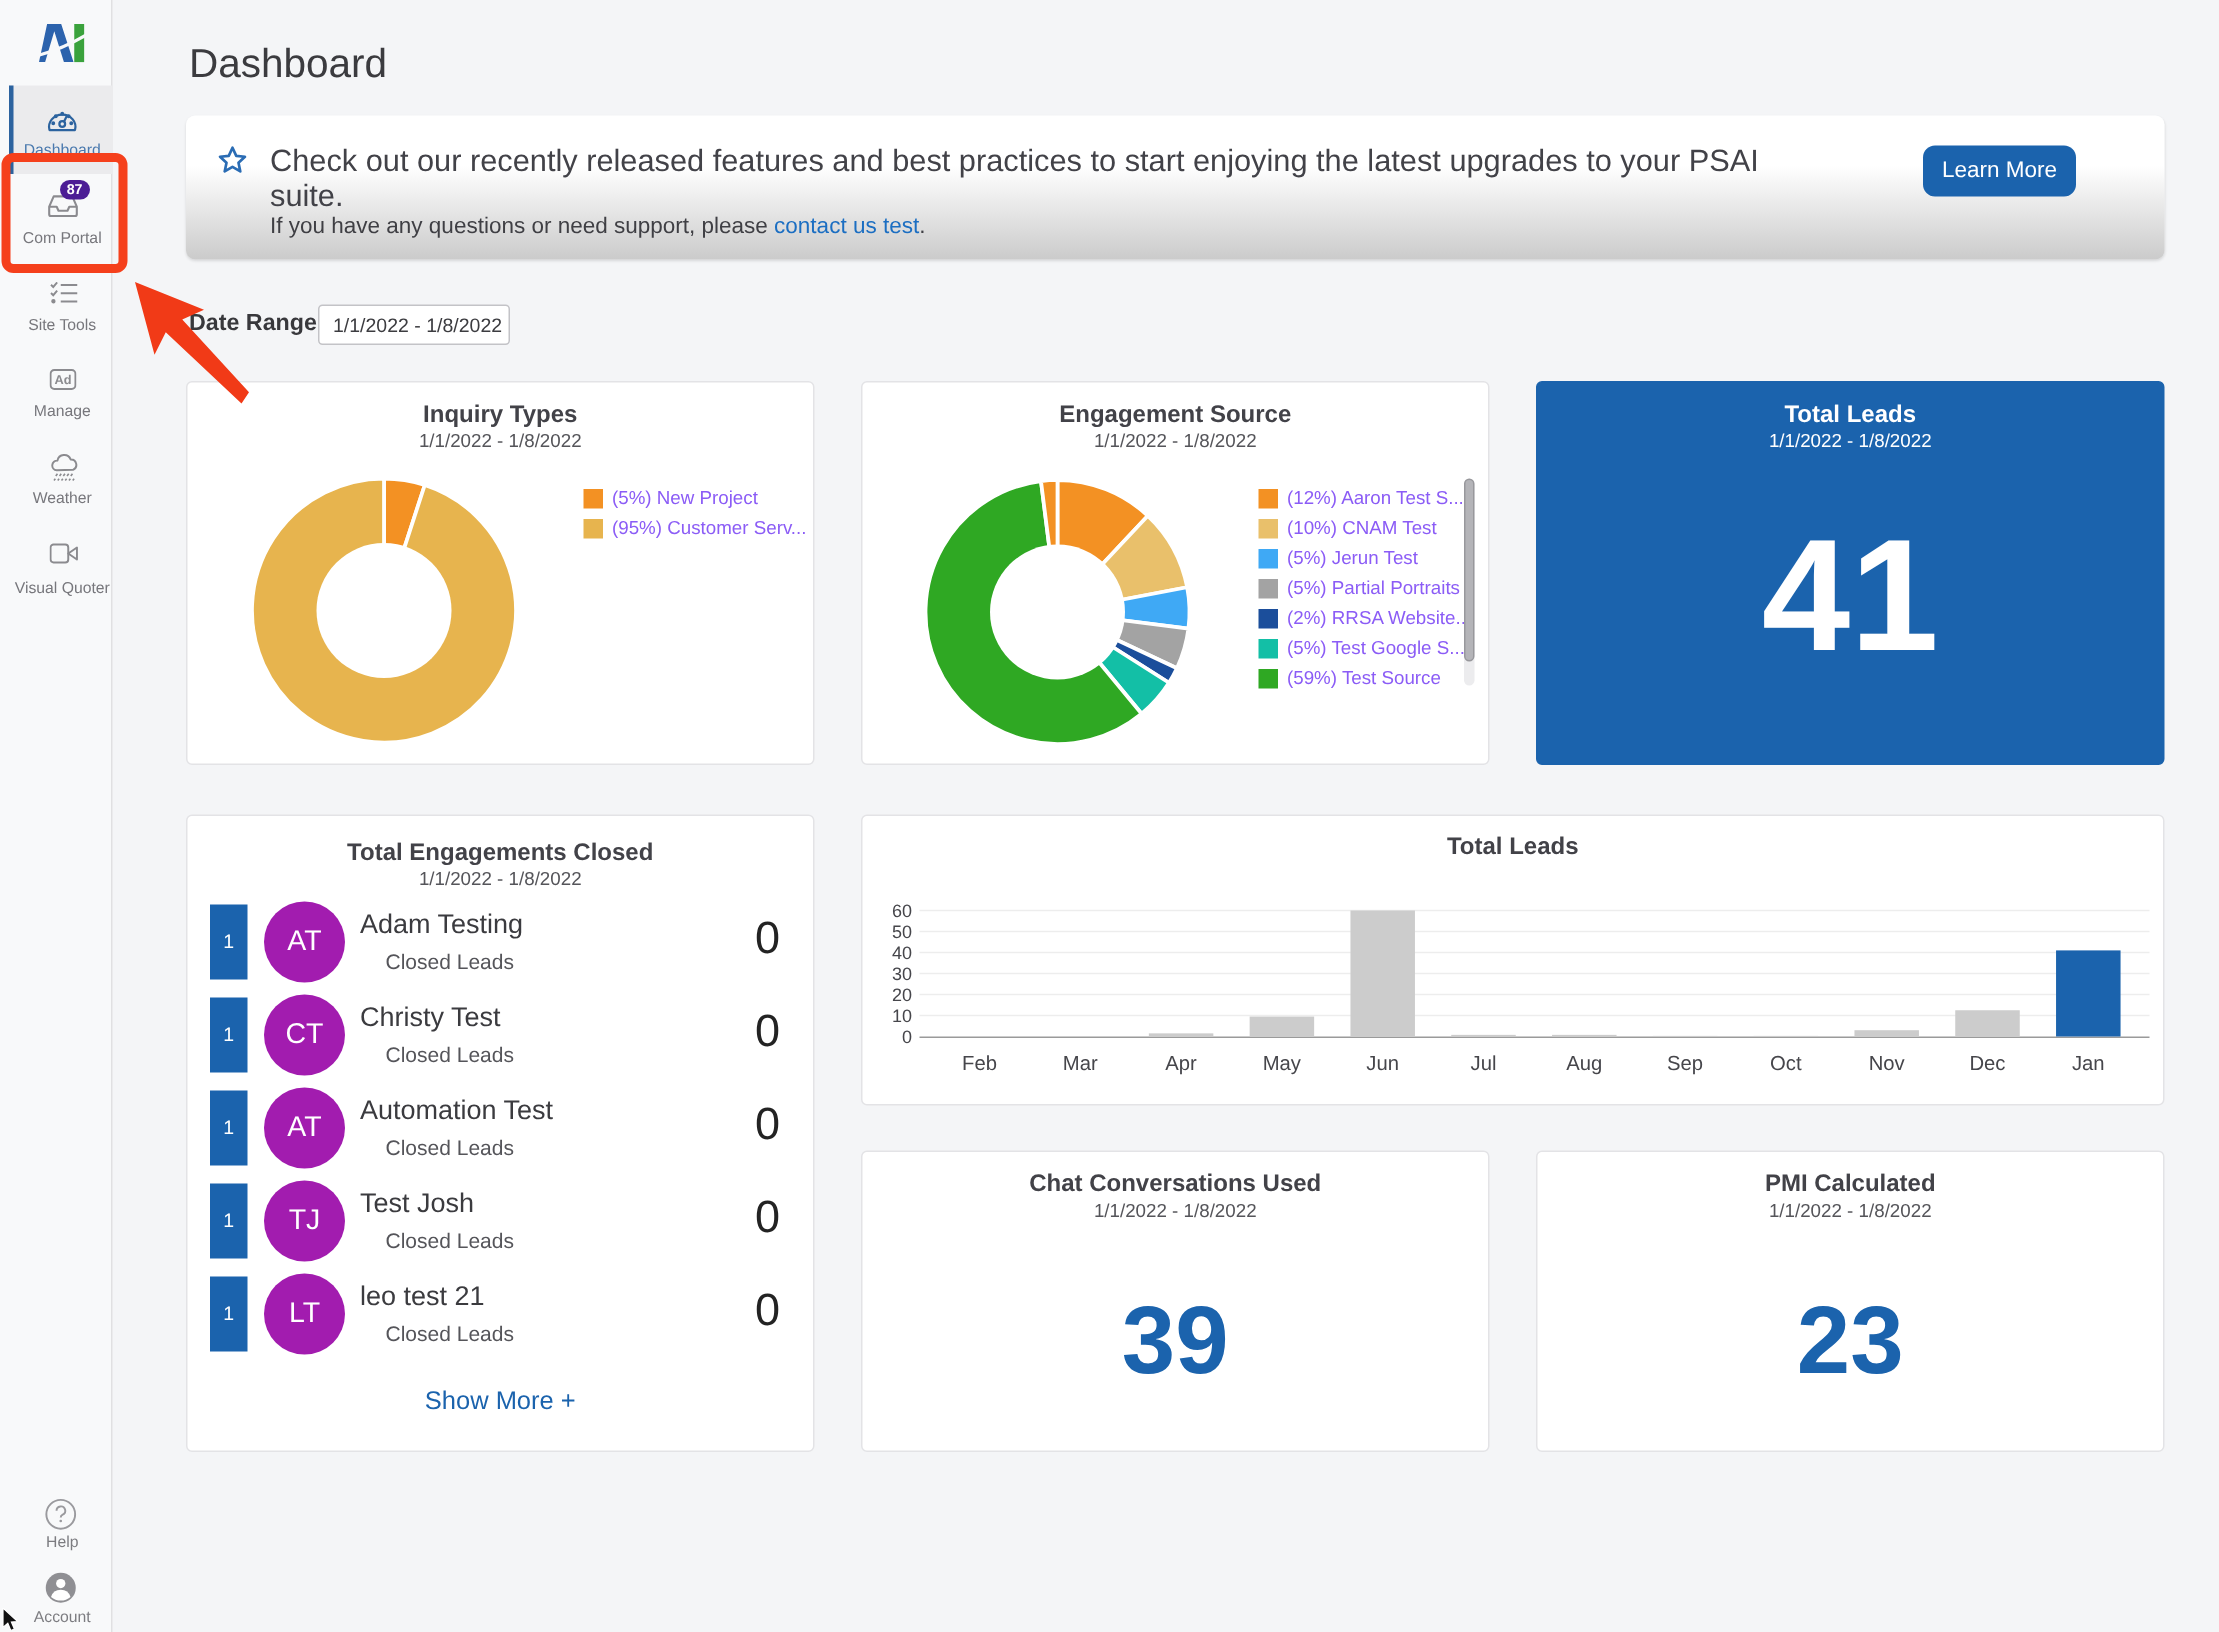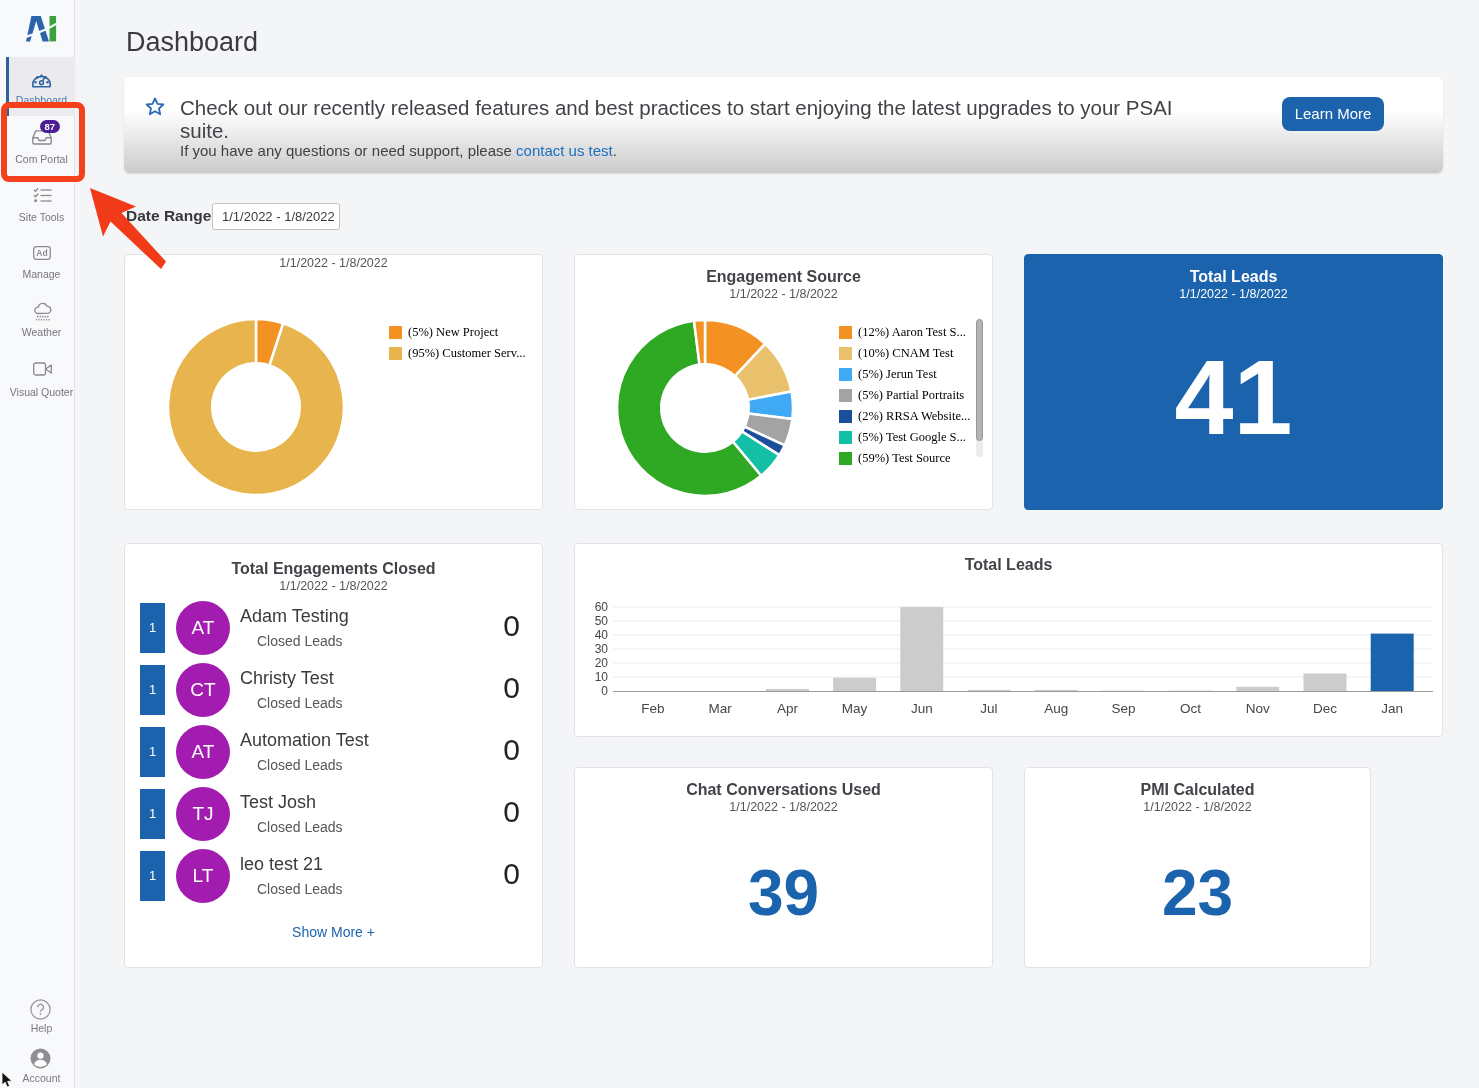--- a/index.html
+++ b/index.html
@@ -19,31 +19,31 @@
   border-radius:8px; font-size:15px; text-align:center; line-height:34px; }
 #daterow { position:absolute; left:51px; top:207px; font-size:15.5px; font-weight:700; color:#38383c; }
 #dateinput { position:absolute; left:137px; top:203px; width:128px; height:27px; background:#fff; border:1px solid #c3c3c7; border-radius:3px;
   font-size:13px; color:#3c3c40; line-height:25px; padding-left:9px; font-weight:400; white-space:nowrap; }
 .card { position:absolute; background:#fff; border:1px solid #e3e3e6; border-radius:4px; }
 .ct { text-align:center; font-size:16px; font-weight:700; color:#424248; padding-top:13px; }
 .cd { text-align:center; font-size:12.5px; color:#55555a; margin-top:1px; }
 #card-tl { background:#1b63ad; border-color:#1b63ad; color:#fff; }
 #card-tl .ct, #card-tl .cd { color:#fff; }
 .bignum { position:absolute; width:100%; text-align:center; font-weight:700; color:#1b63ad; }
-.legend { position:absolute; font-size:12.5px; color:#000000;font-family:Liberation Serif, serif; }
+.legend { position:absolute; font-size:12.5px; color:#8b5cf6; }
 .legend .li { display:flex; align-items:center; margin-bottom:6px; white-space:nowrap; }
 .legend .sq { width:13px; height:13px; margin-right:6px; flex:none; }
 .erow { position:absolute; left:15px; right:15px; height:50px; }
 .erow .tab { position:absolute; left:0; top:0; width:25px; height:50px; background:#1b63ad; color:#fff; font-size:13px; text-align:center; line-height:50px; }
 .erow .av { position:absolute; left:36px; top:-2px; width:54px; height:54px; border-radius:50%; background:#a21caf; color:#fff;
   font-size:19px; text-align:center; line-height:54px; }
 .erow .nm { position:absolute; left:100px; top:3px; font-size:18px; color:#3b3b3f; }
 .erow .cl { position:absolute; left:117px; top:30px; font-size:14px; color:#55555a; }
 .erow .num { position:absolute; right:7px; top:6px; font-size:30px; color:#232323; }
-#showmore { position:absolute; left:0; width:100%; text-align:center; font-size:14px; color:#1b63ad; }
+#showmore { position:absolute; left:0; width:100%; text-align:center; font-size:17px; color:#1b63ad; }
 #redrect { position:absolute; left:1px; top:102px; width:84px; height:80px; border:6px solid #f5401c; border-radius:8px; z-index:10; }
 #redarrow { position:absolute; left:80px; top:180px; z-index:10; }
 .axlbl { font-size:12px; fill:#46464b; }
 .molbl { font-size:13.5px; fill:#46464b; }
 </style>
 </head>
 <body>
 <div id="sidebar">
 
   <svg style="position:absolute;left:25.5px;top:15.5px" width="31" height="26" viewBox="0 0 31 26">
@@ -134,20 +134,21 @@
       <path d="M10,1.5 l2.5,5.4 5.8,.6 -4.3,4 1.2,5.8 -5.2,-3 -5.2,3 1.2,-5.8 -4.3,-4 5.8,-.6 z"></path>
     </svg>
     <div class="big">Check out our recently released features and best practices to start enjoying the latest upgrades to your PSAI<br>suite.</div>
     <div class="small">If you have any questions or need support, please <a href="#">contact us test</a>.</div>
     <div class="btn">Learn More</div>
   </div>
   <div id="daterow">Date Range</div>
   <div id="dateinput">1/1/2022 - 1/8/2022</div>
 
   <div class="card" id="card-it" style="left:49px;top:254px;width:419px;height:256px;">
+    <div class="ct">Inquiry Types</div>
     <div class="cd">1/1/2022 - 1/8/2022</div>
     <svg style="position:absolute;left:0;top:0" width="419" height="256" viewBox="0 0 419 256">
       <path d="M131,152 L131.00,64.00 A88,88 0 0 1 158.19,68.31 Z" fill="#f39123" stroke="#fff" stroke-width="2.5" stroke-linejoin="round"></path>
       <path d="M131,152 L158.19,68.31 A88,88 0 1 1 131.00,64.00 Z" fill="#e7b44e" stroke="#fff" stroke-width="2.5" stroke-linejoin="round"></path>
       <circle cx="131" cy="152" r="45" fill="#fff"></circle>
     </svg>
     <div class="legend" style="left:264px;top:70px;">
       <div class="li"><span class="sq" style="background:#f39123"></span>(5%) New Project</div>
       <div class="li"><span class="sq" style="background:#e7b44e"></span>(95%) Customer Serv...</div>
     </div>
@@ -275,21 +276,21 @@
           <text x="817.2" y="169">Jan</text>
       </g>
     </svg>
   </div>
 
   <div class="card" id="card-ccu" style="left:499px;top:767px;width:419px;height:201px;">
     <div class="ct" style="font-size:16px;padding-top:13px;">Chat Conversations Used</div>
     <div class="cd">1/1/2022 - 1/8/2022</div>
     <div class="bignum" style="top:88px;font-size:64px;">39</div>
   </div>
-  <div class="card" id="card-pmi" style="left:949px;top:767px;width:347px;height:201px;">
+  <div class="card" id="card-pmi" style="left:949px;top:767px;width:419px;height:201px;">
     <div class="ct" style="font-size:16px;padding-top:13px;">PMI Calculated</div>
     <div class="cd">1/1/2022 - 1/8/2022</div>
     <div class="bignum" style="top:88px;font-size:64px;">23</div>
   </div>
 </div>
 
 <div id="redrect"></div>
 <svg id="redarrow" width="100" height="100" viewBox="80 180 100 100">
   <polygon points="90,188 136,206.5 121.5,213 166,261.5 161,269 110.5,221.5 103,236.5" fill="#f13a17"></polygon>
 </svg>

